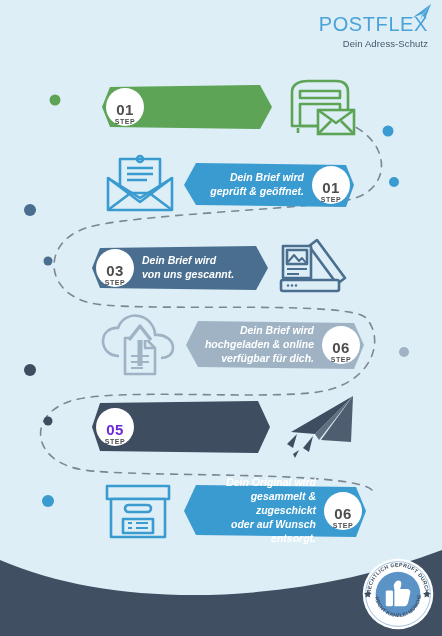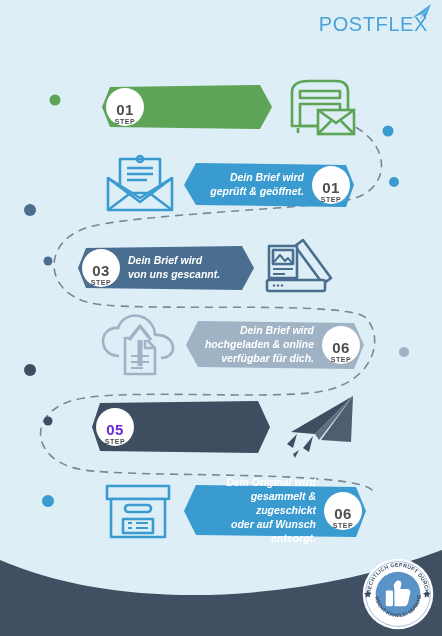--- a/index.html
+++ b/index.html
@@ -109,20 +109,21 @@
   </svg>
 
   <div class="logo">
     <div class="logo-mark">
       <svg class="logo-swoosh" viewBox="0 0 22 18">
         <path d="M1,15 L20,1 L14,16 L11,11 Z" fill="#4aa3d8"></path>
         <path d="M11,11 L20,1 L9,17 Z" fill="#6fbce4"></path>
       </svg>
       <span class="logo-word">POSTFLEX</span>
     </div>
+    <div class="logo-tag">Dein Adress-Schutz</div>
   </div>
 
   <svg class="path-layer" viewBox="0 0 442 636">
     <g fill="none" stroke="#7c8794" stroke-width="1.6" stroke-dasharray="7 7" stroke-linecap="round">
       <path d="M330,118 C392,130 398,190 348,200 C300,210 130,214 86,228
                C40,243 44,296 96,304 C150,312 350,300 366,318
                C386,340 372,384 318,392 C262,400 120,388 74,400
                C26,413 30,462 84,470 C140,478 352,470 372,490"></path>
     </g>
     <g>
@@ -185,21 +186,21 @@
       </svg>
       <div class="banner-text" style="text-align:right; flex:1;">Dein Brief wird
 geprüft &amp; geöffnet.</div>
       <div class="badge">
         <span class="badge-num" style="color:#4d4d4d">01</span>
         <span class="badge-word" style="color:#4d4d4d">STEP</span>
       </div>
     </div>
   </div>
 
-  <div class="step" style="left:76px; top:236px;">
+  <div class="step" style="left:90px; top:236px;">
     <div class="banner" style="width:178px; height:48px;">
       <svg class="banner-shape" width="178" height="48" viewBox="0 0 178 48">
         <path d="M10,4 L166,2 L178,24 L166,46 L10,44 L2,24 Z" fill="#4a6e8f"></path>
       </svg>
       <div class="badge">
         <span class="badge-num" style="color:#4d4d4d">03</span>
         <span class="badge-word" style="color:#4d4d4d">STEP</span>
       </div>
       <div class="banner-text">Dein Brief wird
 von uns gescannt.</div>

